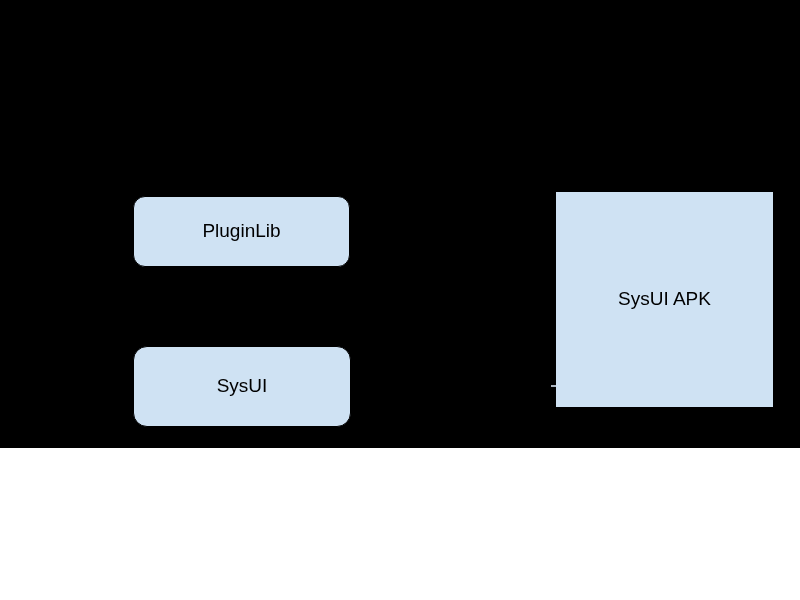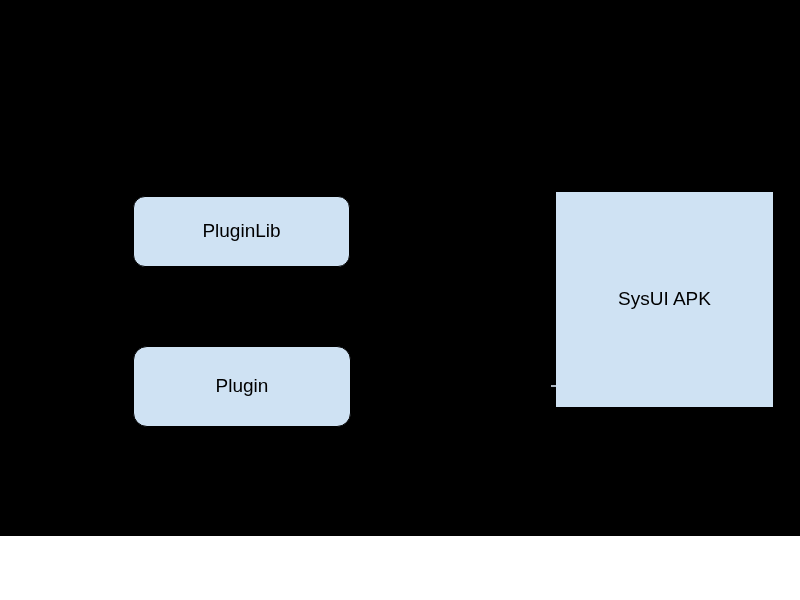--- a/index.html
+++ b/index.html
@@ -2,21 +2,21 @@
 <html style="--bg: #000000; --node-fill: #cfe2f3; --node-border: #000000; --artifact-color: #aab4c0;"><head>
 <meta charset="utf-8">
 <style>
   html, body {
     margin: 0;
     padding: 0;
   }
   .stage {
     position: relative;
     width: 800px;
-    height: 536px;
+    height: 448px;
     background: var(--bg, #000000);
     overflow: hidden;
     font-family: "Liberation Sans", sans-serif;
   }
   .node {
     position: absolute;
     display: flex;
     align-items: center;
     justify-content: center;
     background: var(--node-fill, #cfe2f3);
@@ -64,21 +64,21 @@
 </head>
 <body>
 
 <div class="stage">
 
   <div class="node" id="node-pluginlib">
     <span class="node-label">PluginLib</span>
   </div>
 
   <div class="node" id="node-sysui">
-    <span class="node-label">Plugin</span>
+    <span class="node-label">SysUI</span>
   </div>
 
   <div class="node" id="node-plugin-apk">
     <span class="node-label">SysUI APK</span>
   </div>
 
   <div class="arrow-remnant"></div>
 
 </div>
 

